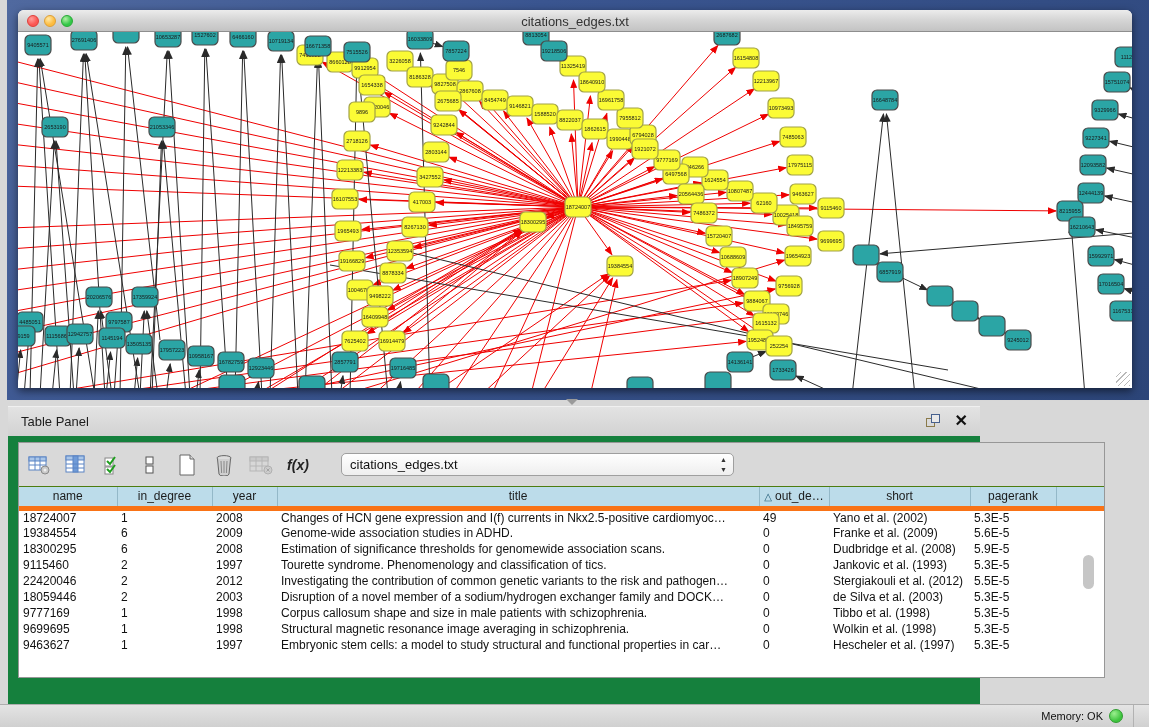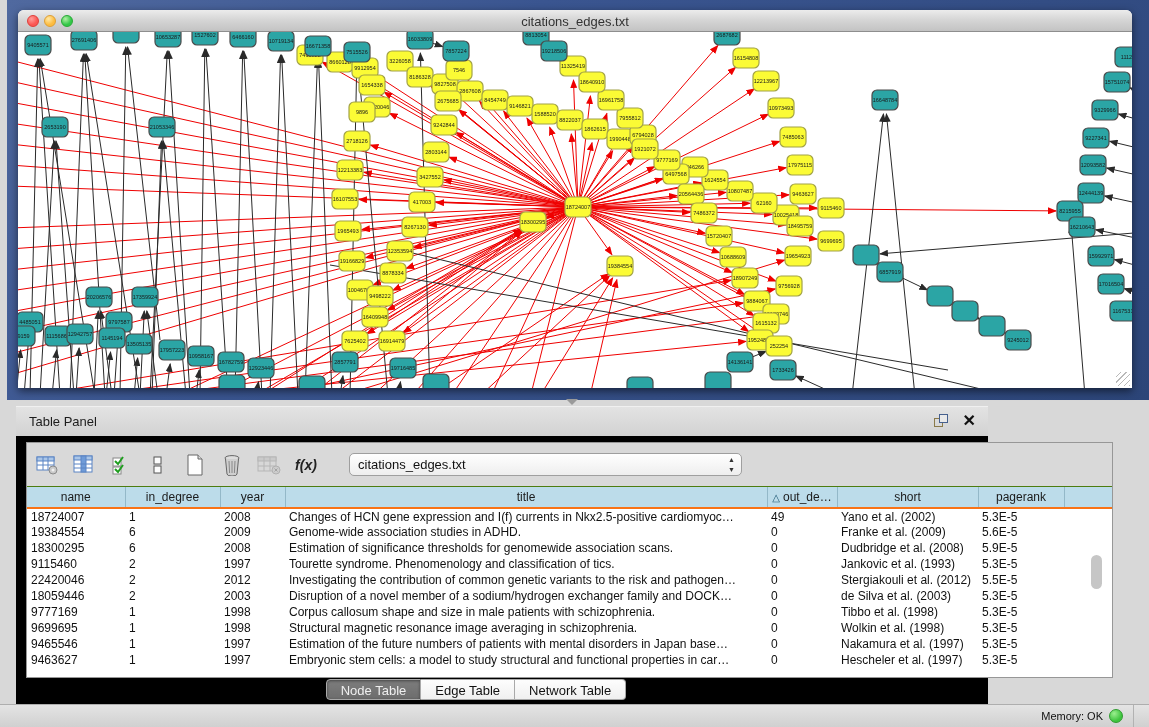--- a/index.html
+++ b/index.html
@@ -26,21 +26,21 @@
   #grip { right:2px; bottom:2px; width:14px; height:14px;
     background:repeating-linear-gradient(135deg,transparent 0 3px,#b9b9b9 3px 4px); }
 
   
   #splitter { left:0; top:398px; width:1149px; height:8px; }
   #splitter-knob { left:566px; top:1px; width:0; height:0;
     border-left:6px solid transparent; border-right:6px solid transparent;
     border-top:6px solid #9a9a9a; }
 
   
-  #panel { left:16px; top:406px; width:972px; height:298px; background:#000000; }
+  #panel { left:8px; top:406px; width:972px; height:298px; background:#15803d; }
   #panel-header { left:0; top:0; right:0; height:30px;
     background:linear-gradient(#e3e3e3,#d2d2d2); border-top:1px solid #f0f0f0; }
   #panel-title { left:13px; top:7px; font-size:13px; color:#1c1c1c; }
   #float-icon { right:39px; top:7px; width:15px; height:15px; }
   #float-icon .b { position:absolute; left:0; top:4px; width:9px; height:9px; border:1px solid #8a7a4a; }
   #float-icon .f { position:absolute; left:5px; top:0; width:9px; height:9px; border:1px solid #46608e; background:#e9e9e9; }
   #close-icon { right:12px; top:4px; font-size:16px; font-weight:bold; color:#111; cursor:default; }
 
   #table-box { left:10px; top:36px; width:1087px; height:236px;
     border:1px solid #979797; background:#fff; }
@@ -51,21 +51,21 @@
   #fx-label { font-size:14px; font-style:italic; font-weight:bold; color:#222; }
   #table-select { width:393px; height:23px; margin-left:18px; background:linear-gradient(#ffffff,#eeeeee);
     border:1px solid #9f9f9f; border-radius:5px; display:flex; align-items:center;
     padding:0 8px; font-size:13px; color:#111; position:relative; }
   #select-arrows { position:absolute; right:6px; top:1px; font-size:7px; line-height:10px;
     color:#333; text-align:center; }
 
   #grid { left:0; top:44px; right:0; bottom:0; position:absolute; background:#fff; }
   table { border-collapse:collapse; table-layout:fixed; width:1085px; }
   th { height:21px; background:#bcdcea; border-left:1px solid #93b8c8;
-    border-bottom:2px solid #f97316; font-weight:normal; font-size:12px;
+    border-bottom:5px solid #f97316; font-weight:normal; font-size:12px;
     color:#1b1b1b; text-align:center; overflow:hidden; white-space:nowrap; }
   th:first-child { border-left:none; }
   td { height:16px; font-size:12px; color:#111; padding:0 4px; overflow:hidden;
     white-space:nowrap; }
   .sort-tri { font-size:10px; margin-right:3px; color:#205a74; }
   #vscroll { position:absolute; right:10px; top:68px; width:11px; height:34px;
     background:#c6c6c6; border-radius:6px; }
 
   #tabs { left:0; right:52px; top:273px; position:absolute; display:flex; justify-content:center; }
   .tab { height:21px; line-height:21px; padding:0 14px; font-size:13px;
@@ -970,49 +970,34 @@
               <td>9699695</td>
               <td>1</td>
               <td>1998</td>
               <td>Structural magnetic resonance image averaging in schizophrenia.</td>
               <td>0</td>
               <td>Wolkin et al. (1998)</td>
               <td>5.3E-5</td>
               <td></td>
             </tr>
             <tr>
-              <td>9465546</td>
-              <td>1</td>
-              <td>1997</td>
-              <td>Estimation of the future numbers of patients with mental disorders in Japan base…</td>
-              <td>0</td>
-              <td>Nakamura et al. (1997)</td>
-              <td>5.3E-5</td>
-              <td></td>
-            </tr>
-            <tr>
               <td>9463627</td>
               <td>1</td>
               <td>1997</td>
               <td>Embryonic stem cells: a model to study structural and functional properties in car…</td>
               <td>0</td>
               <td>Hescheler et al. (1997)</td>
               <td>5.3E-5</td>
               <td></td>
             </tr>
           </tbody>
       </table>
       <div id="vscroll"></div>
     </div>
   </div>
 
-  <div id="tabs">
-      <div class="tab first active">Node Table</div>
-      <div class="tab">Edge Table</div>
-      <div class="tab last">Network Table</div>
-    </div>
 </div>
 
 <div id="statusbar" class="abs">
   <span id="mem-label" class="abs">Memory: OK</span>
   <span id="mem-dot" class="abs"></span>
   <span id="status-div" class="abs"></span>
 </div>
 
 </body></html>

